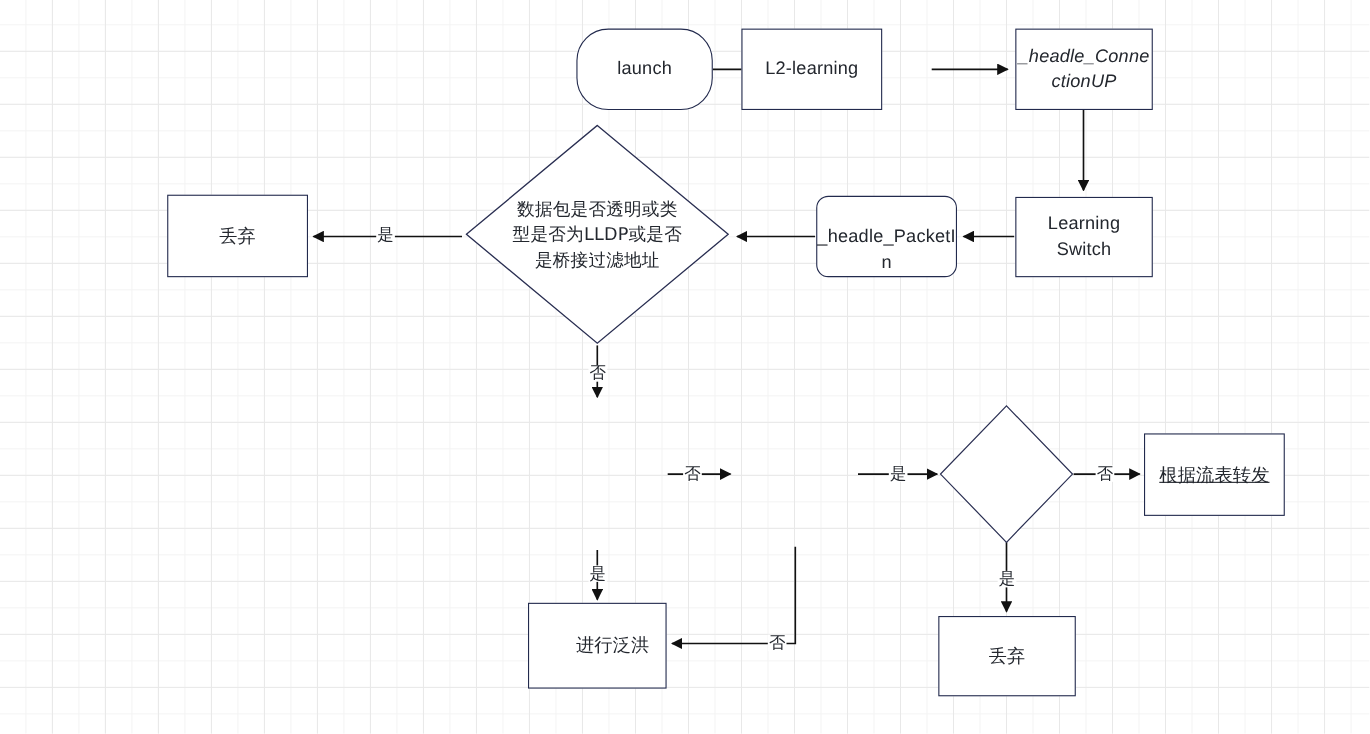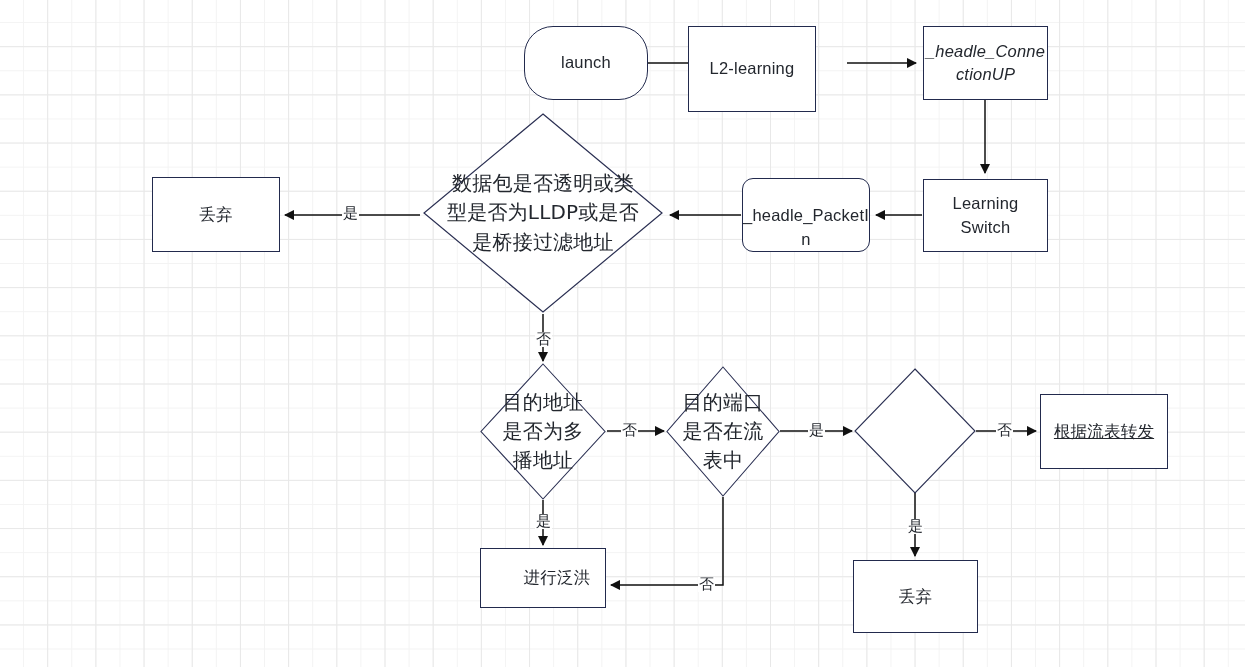--- a/index.html
+++ b/index.html
@@ -67,21 +67,21 @@
     position: absolute;
     left: 0;
     top: 0;
     width: 100%;
     height: 100%;
   }
   .diamond-label {
     position: relative;
     z-index: 2;
     text-align: center;
-    font-size: 20px;
+    font-size: 16px;
     line-height: 1.46;
     color: #23272e;
     white-space: pre-line;
     letter-spacing: 0.2px;
   }
   .edge-label {
     position: absolute;
     font-size: 15px;
     color: #23272e;
     background: #ffffff;
@@ -131,21 +131,21 @@
       <path d="M 976 431 L 1036 431"></path>
 
       <path d="M 915 493 L 915 556"></path>
     </g>
   </svg>
 
   <div class="node box" style="left:524px; top:26px; width:124px; height:74px;border-radius:29px;">
     <span>launch</span>
   </div>
 
-  <div class="node box" style="left:688px; top:26px; width:128px; height:86px;">
+  <div class="node box" style="left:674px; top:26px; width:128px; height:74px;">
     <span>L2-learning</span>
   </div>
 
   <div class="node box" style="left:923px; top:26px; width:125px; height:74px;">
     <span style="word-break:break-all;font-style:italic;">_headle_ConnectionUP</span>
   </div>
 
   <div class="node box" style="left:923px; top:179px; width:125px; height:73px;">
     <span style="white-space:pre-line;">Learning
 Switch</span>
@@ -156,54 +156,38 @@
   </div>
 
   <div class="node box cjk" style="left:152px; top:177px; width:128px; height:75px;">
     <span>丢弃</span>
   </div>
 
   <div class="node box cjk" style="left:1040px; top:394px; width:128px; height:75px;text-decoration:underline;">
     <span>根据流表转发</span>
   </div>
 
-  <div class="node box cjk" style="left:480px; top:548px; width:126px; height:60px;padding-left:28px;">
+  <div class="node box cjk" style="left:480px; top:548px; width:126px; height:78px;padding-left:28px;">
     <span>进行泛洪</span>
   </div>
 
   <div class="node box cjk" style="left:853px; top:560px; width:125px; height:73px;">
     <span>丢弃</span>
   </div>
 
   <div class="diamond-wrap" style="left:423px; top:113px; width:240px; height:200px;">
     <svg class="diamond-shape" viewBox="0 0 240 200" preserveAspectRatio="none">
       <polygon points="120,1 239,100 120,199 1,100" fill="#ffffff" stroke="#2a2f52" stroke-width="1.2"></polygon>
     </svg>
     <div class="diamond-label cjk">数据包是否透明或类
 型是否为LLDP或是否
 是桥接过滤地址</div>
   </div>
 
-  <div class="diamond-wrap" style="left:480px; top:363px; width:126px; height:137px;">
-    <svg class="diamond-shape" viewBox="0 0 126 137" preserveAspectRatio="none">
-      <polygon points="63,1 125,68.5 63,136 1,68.5" fill="#ffffff" stroke="#2a2f52" stroke-width="1.1"></polygon>
-    </svg>
-    <div class="diamond-label cjk">目的地址
-是否为多
-播地址</div>
-  </div>
-
-  <div class="diamond-wrap" style="left:666px; top:366px; width:114px; height:131px;">
-    <svg class="diamond-shape" viewBox="0 0 114 131" preserveAspectRatio="none">
-      <polygon points="57,1 113,65.5 57,130 1,65.5" fill="#ffffff" stroke="#2a2f52" stroke-width="1.1"></polygon>
-    </svg>
-    <div class="diamond-label cjk">目的端口
-是否在流
-表中</div>
-  </div>
+
 
   <div class="diamond-wrap" style="left:854px; top:368px; width:122px; height:126px;">
     <svg class="diamond-shape" viewBox="0 0 122 126" preserveAspectRatio="none">
       <polygon points="61,1 121,63 61,125 1,63" fill="#ffffff" stroke="#2a2f52" stroke-width="1.1"></polygon>
     </svg>
   </div>
 
   <div class="edge-label cjk" style="left:342px; top:206px;"><span>是</span></div>
 
   <div class="edge-label cjk" style="left:535px; top:332px;"><span>否</span></div>

